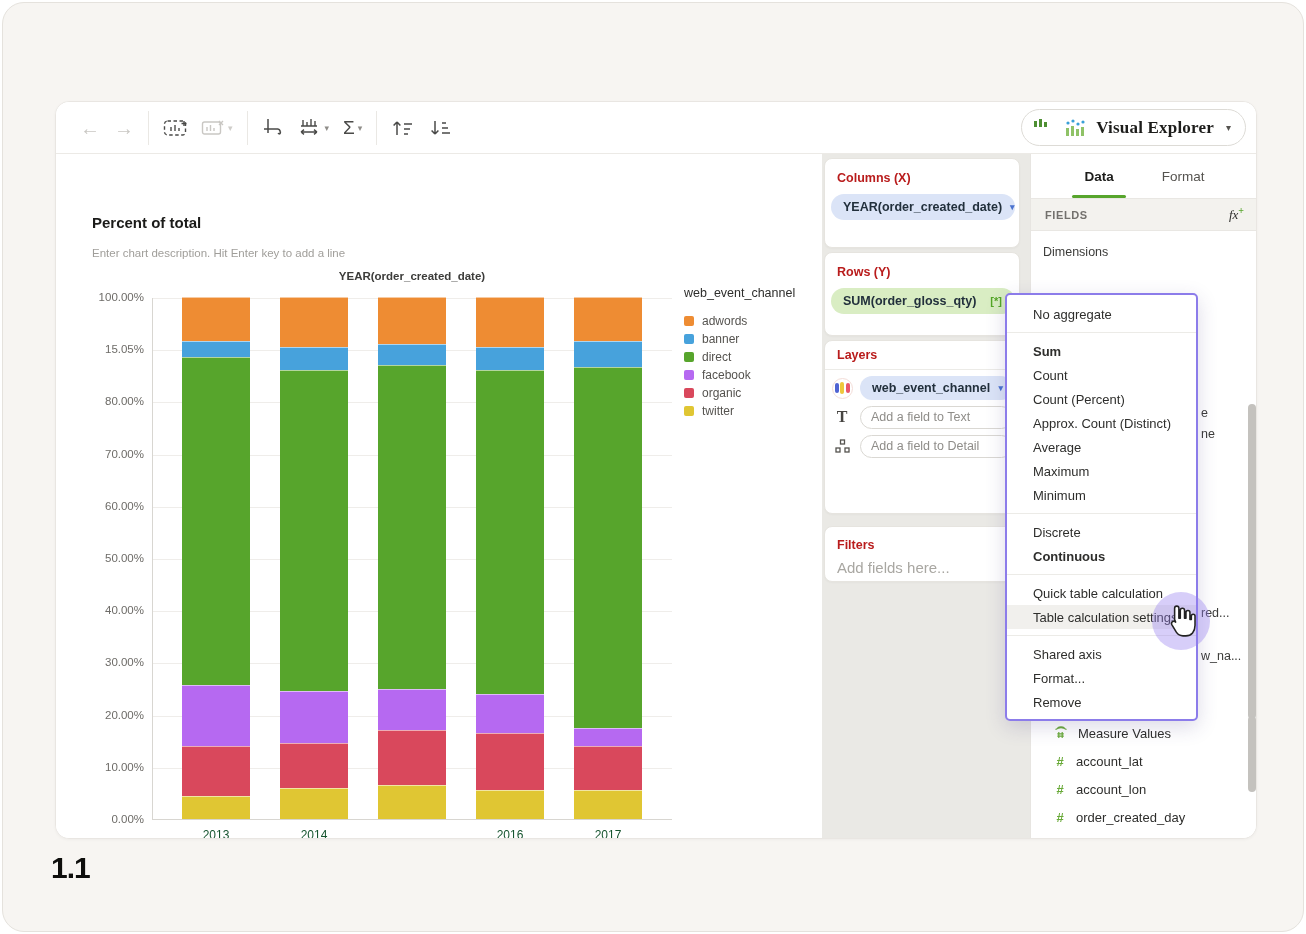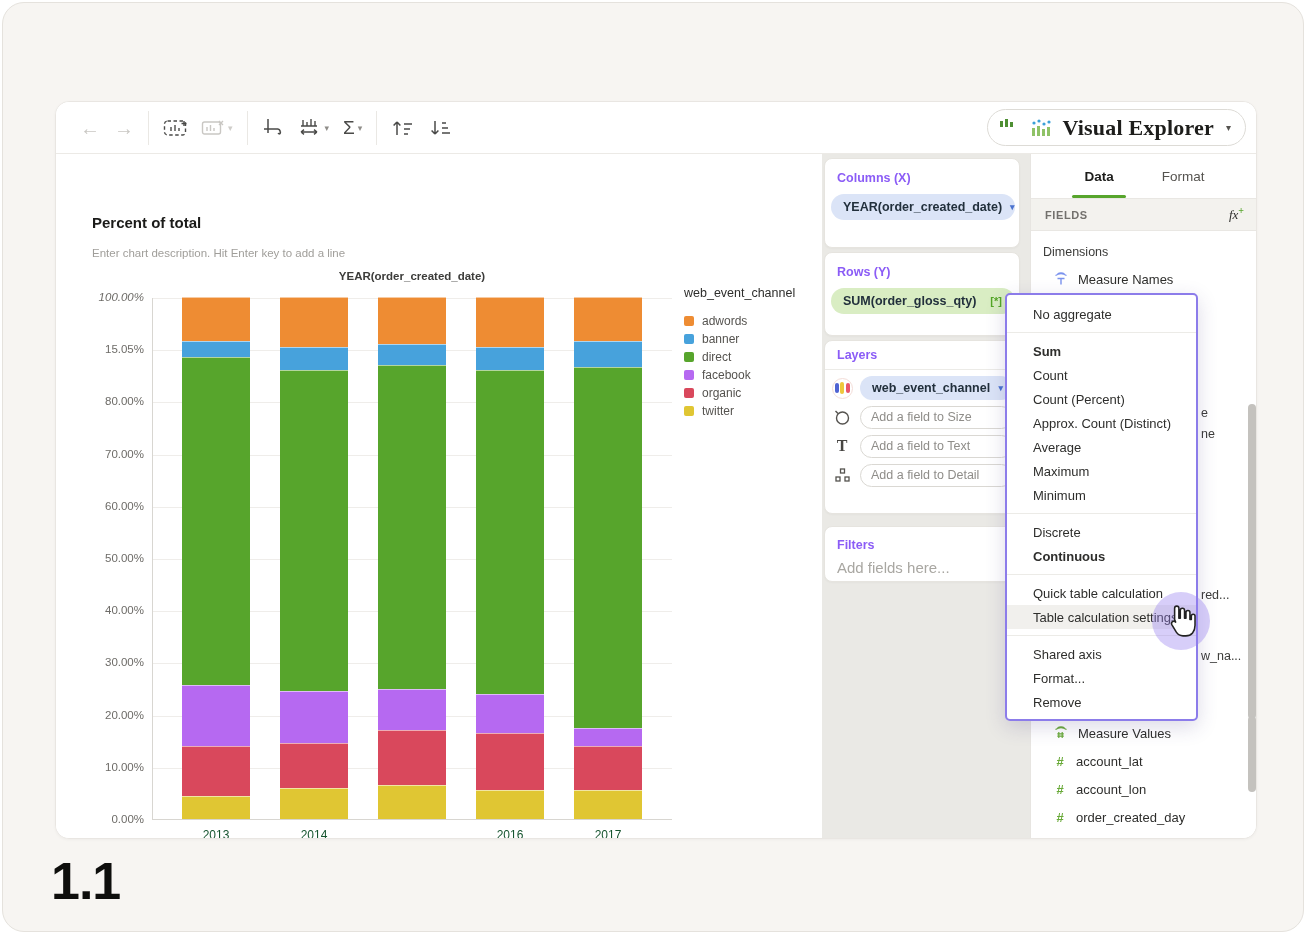--- a/index.html
+++ b/index.html
@@ -13,21 +13,21 @@
   .toolbar { position:absolute; left:0; top:0; width:100%; height:52px; background:#fff; border-bottom:1px solid #eceae6; display:flex; align-items:center; padding:0 10px; }
   .tb-group { display:flex; align-items:center; gap:14px; padding:0 14px; }
   .tb-divider { width:1px; height:34px; background:#eae8e4; }
   .tb-btn { display:flex; align-items:center; gap:3px; color:#4a4a48; cursor:pointer; }
   .tb-btn.disabled { color:#c9c7c3; }
   .tb-arrow { font-size:20px; line-height:1; }
   .caret { font-size:9px; color:#8f8d89; }
   .caret.dis { color:#cfcdc9; }
   .spacer { flex:1; }
   .brand-pill { display:flex; align-items:center; gap:8px; border:1px solid #dddbd6; background:#fff; border-radius:20px; height:37px; padding:0 14px 0 10px; cursor:pointer; }
-  .brand-name { font-family:"Liberation Serif", serif; font-weight:700; font-size:22px; color:#1d1d1b; letter-spacing:.2px; }
+  .brand-name { font-family:"Liberation Serif", serif; font-weight:700; font-size:17px; color:#1d1d1b; letter-spacing:.2px; }
   .brand-caret { font-size:10px; color:#55534f; margin-left:4px; }
 
   
   .chart-area { position:absolute; left:0; top:52px; width:766px; height:686px; background:#fff; }
   .chart-title { position:absolute; left:36px; top:60px; font-size:15px; font-weight:700; color:#1b1b19; }
   .chart-desc { position:absolute; left:36px; top:93px; font-size:11.5px; color:#a09e9a; }
   .x-axis-title { position:absolute; left:96px; width:520px; top:116px; text-align:center; font-size:11.5px; font-weight:700; color:#3c3c3a; }
   .plot { position:absolute; left:96px; top:144px; width:520px; height:522px; border-left:1px solid #d8d6d1; border-bottom:1px solid #d8d6d1; }
   .gridline { position:absolute; left:0; width:100%; height:1px; background:#efedea; }
   .ytick { position:absolute; right:528px; width:70px; text-align:right; font-size:11.5px; color:#6d6b67; }
@@ -37,21 +37,21 @@
   .y-axis-title { position:absolute; left:-62px; top:330px; width:250px; text-align:center; font-size:11.5px; color:#4a4a48; transform:rotate(-90deg); transform-origin:center; }
   .legend { position:absolute; left:628px; top:132px; width:135px; }
   .legend-title { font-size:12.5px; color:#2e2e2c; margin-bottom:12px; }
   .legend-item { display:flex; align-items:center; gap:8px; height:18px; }
   .legend-swatch { width:10px; height:10px; border-radius:2px; flex:0 0 auto; }
   .legend-label { font-size:12px; color:#55534f; }
 
   
   .middle-col { position:absolute; left:766px; top:52px; width:208px; height:686px; background:#eae9e5; }
   .panel-card { position:absolute; left:2px; width:196px; background:#fff; border:1px solid #e6e4df; border-radius:8px; box-shadow:0 1px 2px rgba(0,0,0,.03); }
-  .panel-label { font-size:12.5px; font-weight:700; color:#8b5cf6; }
+  .panel-label { font-size:12.5px; font-weight:700; color:#b91c1c; }
   .pill { display:inline-flex; align-items:center; justify-content:space-between; height:26px; border-radius:14px; padding:0 10px 0 12px; font-size:12.5px; font-weight:700; color:#22303c; }
   .pill-blue { background:#dbe4f7; }
   .pill-green { background:#d9edc3; }
   .pill-caret-blue { color:#4a72cf; font-size:9px; margin-left:8px; }
   .pill-caret-dark { color:#55534f; font-size:9px; margin-left:5px; }
   .pill-star { color:#53a626; font-size:11px; font-weight:700; margin-left:14px; }
   .layers-hdr { height:29px; display:flex; align-items:center; padding:0 12px; border-bottom:1px solid #ecebe7; }
   .layer-row { height:31px; display:flex; align-items:center; gap:9px; padding:0 10px; border-bottom:1px solid #ecebe7; font-size:13px; color:#2e2e2c; }
   .shelf-row { height:26px; display:flex; align-items:center; gap:7px; padding:0 6px; margin-top:3px; }
   .shelf-input { flex:1; height:23px; border:1px solid #dad8d3; border-radius:12px; display:flex; align-items:center; padding:0 10px; font-size:12.5px; color:#8f8d89; background:#fff; }
@@ -81,21 +81,21 @@
   .menu-item { height:24px; display:flex; align-items:center; padding-left:26px; font-size:13px; color:#2e2e2c; cursor:pointer; white-space:nowrap; }
   .menu-item.bold { font-weight:700; }
   .menu-item.hovered { background:#f1f0ed; }
   .menu-divider { height:1px; background:#ecebe7; margin:6px 0; }
 
   
   .cursor-halo { position:absolute; left:1096px; top:490px; width:58px; height:58px; border-radius:50%; background:rgba(150,125,238,.38); z-index:40; }
   .cursor-hand { position:absolute; left:14px; top:12px; }
 
   
-  .page-label { position:absolute; left:48px; top:848px; font-size:52px; font-weight:900; color:#0e0e0c; letter-spacing:-1px; }
+  .page-label { position:absolute; left:48px; top:848px; font-size:30px; font-weight:900; color:#0e0e0c; letter-spacing:-1px; }
 
   svg { display:block; }
 </style>
 </head>
 <body>
 
 <div class="page">
   <div class="app-card">
 
     <div class="toolbar">
@@ -202,21 +202,21 @@
           <div class="ytick" style="top: 254px;">50.00%</div>
           <div class="gridline" style="top: 208.8px;"></div>
           <div class="ytick" style="top: 201.8px;">60.00%</div>
           <div class="gridline" style="top: 156.6px;"></div>
           <div class="ytick" style="top: 149.6px;">70.00%</div>
           <div class="gridline" style="top: 104.4px;"></div>
           <div class="ytick" style="top: 97.4px;">80.00%</div>
           <div class="gridline" style="top: 52.2px;"></div>
           <div class="ytick" style="top: 45.2px;">15.05%</div>
           <div class="gridline" style="top: 0px;"></div>
-          <div class="ytick" style="top: -7px; font-style: italic;">100.00%</div>
+          <div class="ytick" style="top: -7px;">100.00%</div>
           <div class="bar-col" style="left: 29px; height: 522px;">
             <div class="bar-seg" style="bottom: 0px; height: 23.49px; background: rgb(224, 198, 51);"></div>
             <div class="bar-seg" style="bottom: 23.49px; height: 49.59px; background: rgb(217, 72, 92);"></div>
             <div class="bar-seg" style="bottom: 73.08px; height: 61.074px; background: rgb(182, 105, 241);"></div>
             <div class="bar-seg" style="bottom: 134.154px; height: 327.816px; background: rgb(87, 165, 44);"></div>
             <div class="bar-seg" style="bottom: 461.97px; height: 15.66px; background: rgb(71, 162, 220);"></div>
             <div class="bar-seg" style="bottom: 477.63px; height: 44.37px; background: rgb(238, 140, 51);"></div>
           </div>
           <div class="xtick" style="left: 29px;">2013</div>
           <div class="bar-col" style="left: 127px; height: 522px;">
@@ -324,31 +324,20 @@
                 <i style="height:12px; background:#eec73c;"></i>
                 <i style="height:10px; background:#e8556a;"></i>
               </span>
           </span>
           <div class="pill pill-blue" style="flex:1; height:24px; font-size:12.5px;">
             <span>web_event_channel</span>
             <span class="pill-caret-blue">▾</span>
           </div>
         </div>
         <div class="shelf-row">
-          <span class="icon-cell">
-            <svg width="18" height="18" viewBox="0 0 18 18">
-                <circle cx="9.5" cy="10" r="6" fill="none" stroke="#55534f" stroke-width="1.4"></circle>
-                <path d="M5 5.5 L2.5 3" stroke="#55534f" stroke-width="1.4"></path>
-              </svg>
-          </span>
-          <div class="shelf-input">
-              <span>Add a field to Size</span>
-            </div>
-        </div>
-        <div class="shelf-row">
           <span class="icon-cell t-icon">T</span>
           <div class="shelf-input">
               <span>Add a field to Text</span>
             </div>
         </div>
         <div class="shelf-row">
           <span class="icon-cell">
             <svg width="15" height="14" viewBox="0 0 15 14">
                 <rect x="5.5" y="1" width="4" height="4" fill="none" stroke="#55534f" stroke-width="1.3"></rect>
                 <rect x="1" y="9" width="4" height="4" fill="none" stroke="#55534f" stroke-width="1.3"></rect>
@@ -370,31 +359,24 @@
     <div class="right-col">
       <div class="tabs">
         <div class="tab active">Data</div>
         <div class="tab">Format</div>
       </div>
       <div class="fields-bar">
         <span class="fields-label">FIELDS</span>
         <span class="fx-icon"><span>fx</span><sup>+</sup></span>
       </div>
       <div class="section-label" style="padding:14px 0 0 12px;">Dimensions</div>
-      <div class="field-row" style="padding-left:22px; margin-top:9px;">
-        <svg width="16" height="16" viewBox="0 0 16 16">
-            <path d="M2.5 4.5 q5.5-3.5 11 0 M4.5 2.8 q3.5-2 7 0" stroke="#7b93ee" stroke-width="1.2" fill="none"></path>
-            <path d="M4.5 7.5 h7 M8 7.5 v6" stroke="#7b93ee" stroke-width="1.4" fill="none"></path>
-          </svg>
-        <span>Measure Names</span>
-      </div>
       <div id="fragments">
           <div class="fragment" style="left: 170px; top: 252px;">e</div>
           <div class="fragment" style="left: 170px; top: 273px;">ne</div>
-          <div class="fragment" style="left: 170px; top: 434px;">red...</div>
+          <div class="fragment" style="left: 170px; top: 452px;">red...</div>
           <div class="fragment" style="left: 170px; top: 495px;">w_na...</div>
         </div>
       <div class="scroll-thumb" style="left:217px; top:250px; height:315px;"></div>
       <div id="measures" style="position:absolute; left:0; top:568px; width:100%;">
           <div class="field-row" style="padding-left: 22px; margin-bottom: 6px;">
             <span>
               <svg width="16" height="16" viewBox="0 0 16 16">
                 <path d="M2.5 4.5 q5.5-3.5 11 0 M4.5 2.8 q3.5-2 7 0" stroke="#6aaa3a" stroke-width="1.2" fill="none"></path>
                 <path d="M5.8 7 v6 M9.2 7 v6 M4.3 8.8 h6.5 M4.3 11.2 h6.5" stroke="#6aaa3a" stroke-width="1.2" fill="none"></path>
               </svg>

